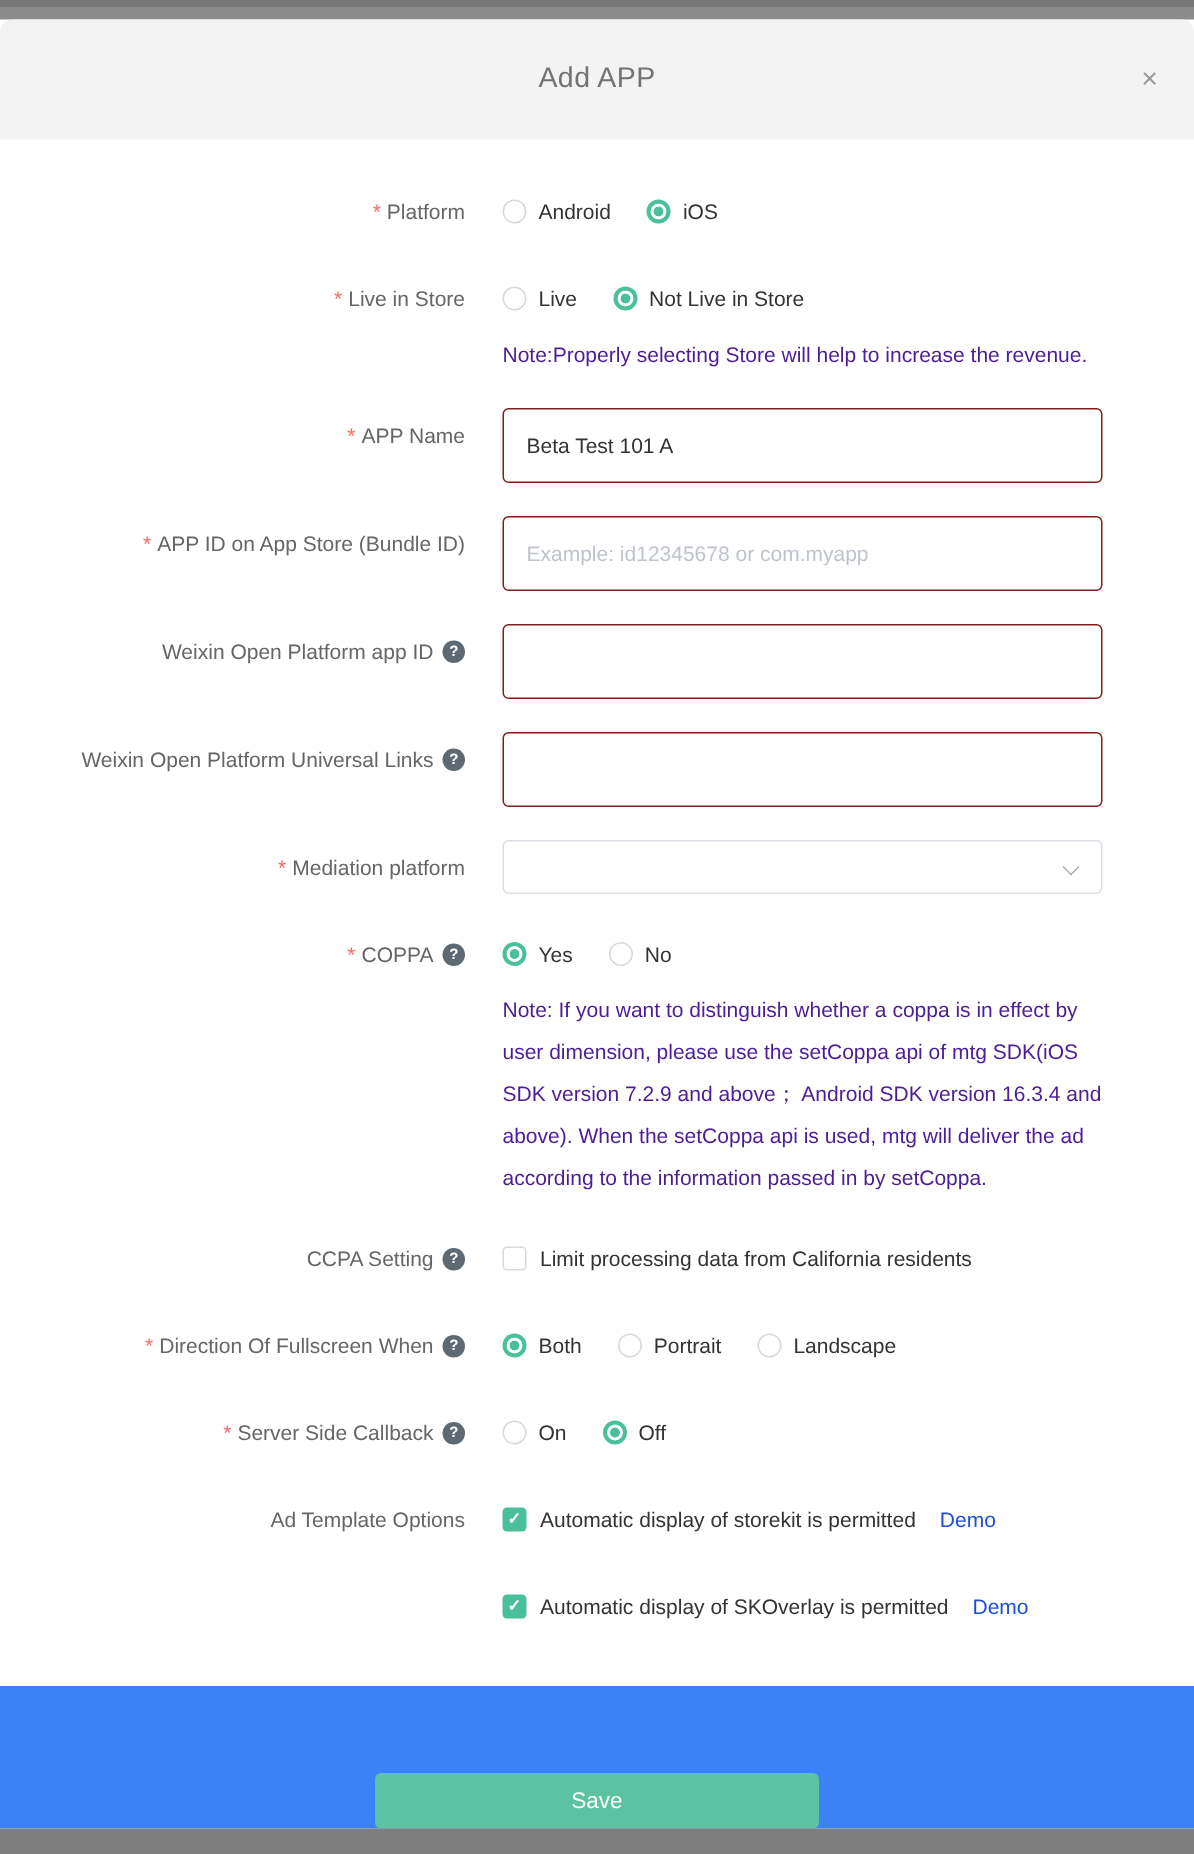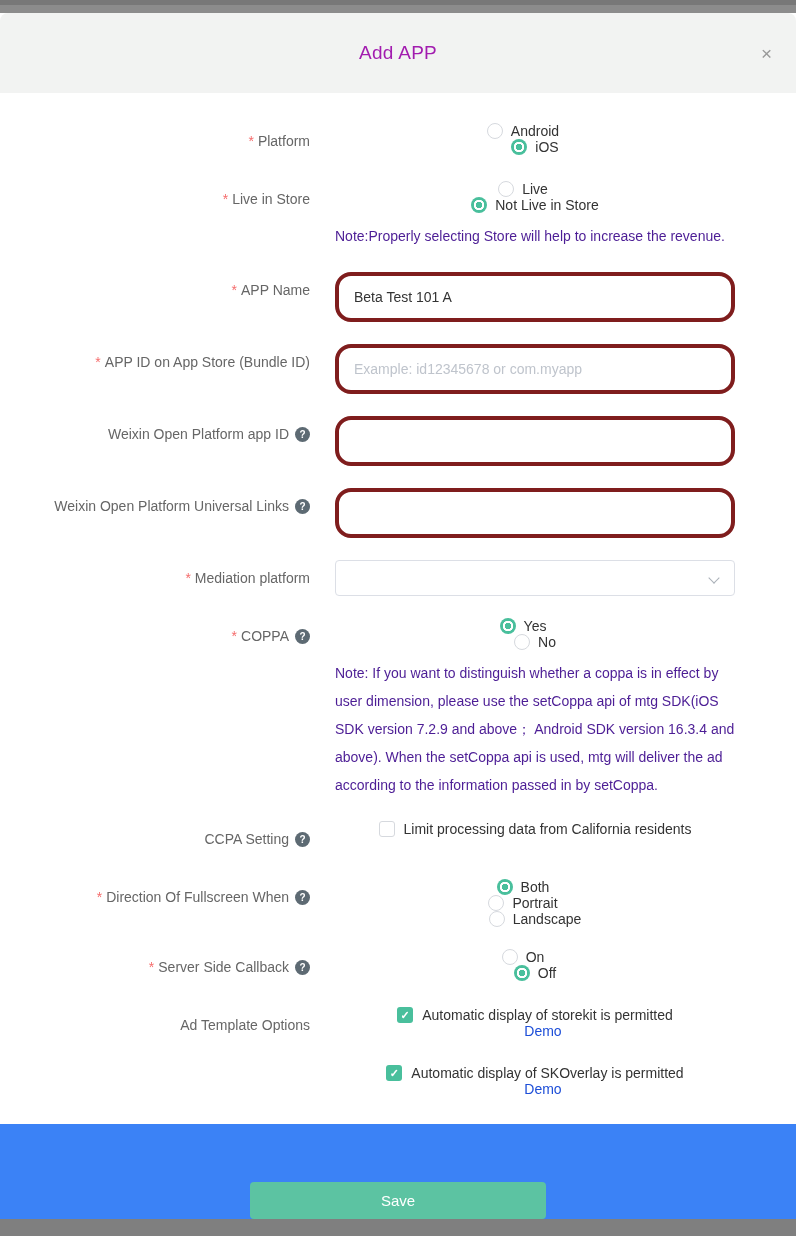--- a/index.html
+++ b/index.html
@@ -12,41 +12,41 @@
   }
   .top-bar { height:13px; flex:0 0 auto;
     background:linear-gradient(#787878 0 5px, #8c8c8c 5px); }
   .bottom-bar { height:17px; flex:0 0 auto; background:#7f7f7f; }
 
   .modal-header {
     height:80px; flex:0 0 auto; background:#f2f3f2;
     border-radius:8px 8px 0 0; position:relative;
     display:flex; align-items:center; justify-content:center;
   }
-  .modal-title { font-size:19px; font-weight:500; color:#a21caf; letter-spacing:.3px; }
+  .modal-title { font-size:19px; font-weight:500; color:#737373; letter-spacing:.3px; }
   .modal-close {
     position:absolute; right:20px; top:50%; transform:translateY(-50%);
     color:#999; font-size:19px; line-height:1; cursor:pointer; padding:4px;
     font-weight:400;
   }
 
   .modal-body { flex:1 1 auto; background:#fff; padding-top:30px; overflow:hidden; }
   .form-row { display:flex; align-items:flex-start; margin-bottom:22px; }
   .label-col {
     width:310px; flex:0 0 auto; text-align:right; color:#666;
     min-height:36px; display:flex; align-items:center; justify-content:flex-end;
   }
   .required-mark { color:#f56c6c; margin-right:4px; }
   .help-icon {
     width:15px; height:15px; border-radius:50%; background:#5d6a73; color:#fff;
     font-size:10px; font-weight:bold; display:inline-flex; align-items:center;
     justify-content:center; margin-left:6px; flex:0 0 auto; cursor:pointer;
   }
   .control-col { margin-left:25px; width:400px; flex:0 0 auto; }
-  .control-line { min-height:36px; display:flex; align-items:center;flex-direction:column; }
+  .control-line { min-height:36px; display:flex; align-items:center; }
 
   
   .radio-group { display:flex; align-items:center; }
   .radio-item { display:flex; align-items:center; margin-right:24px; cursor:pointer; }
   .radio-item:last-child { margin-right:0; }
   .radio-circle { width:16px; height:16px; border-radius:50%; flex:0 0 auto; }
   .radio-circle.off { border:1px solid #d6d9de; background:#fff; }
   .radio-circle.on {
     background:radial-gradient(circle at center,
       #49bf9c 0 3px, #fff 3.5px 5px, #49bf9c 5.5px 8px);
@@ -60,21 +60,21 @@
     display:flex; align-items:center; justify-content:center;
     font-size:11px; font-weight:bold; color:#fff; line-height:1;
   }
   .checkbox-box.on { background:#49bf9c; }
   .checkbox-box.off { border:1px solid #d6d9de; background:#fff; color:transparent; }
   .checkbox-label { margin-left:9px; color:#333; }
   .demo-link { margin-left:16px; color:#1d4ed8; cursor:pointer; text-decoration:none; }
 
   
   .text-input {
-    width:400px; height:50px; border:4px solid #7f1d1d; border-radius:16px;
+    width:400px; height:50px; border:1px solid #7f1d1d; border-radius:4px;
     padding:0 15px; font-size:14px; color:#333; outline:none; background:#fff;
     font-family:"Liberation Sans", sans-serif;
   }
   .text-input::placeholder { color:#bfc4cc; }
   .select-box {
     width:400px; height:36px; border:1px solid #dcdfe6; border-radius:4px;
     background:#fff; position:relative; cursor:pointer;
   }
   .select-chevron {
     position:absolute; right:16px; top:13px; width:8px; height:8px;

